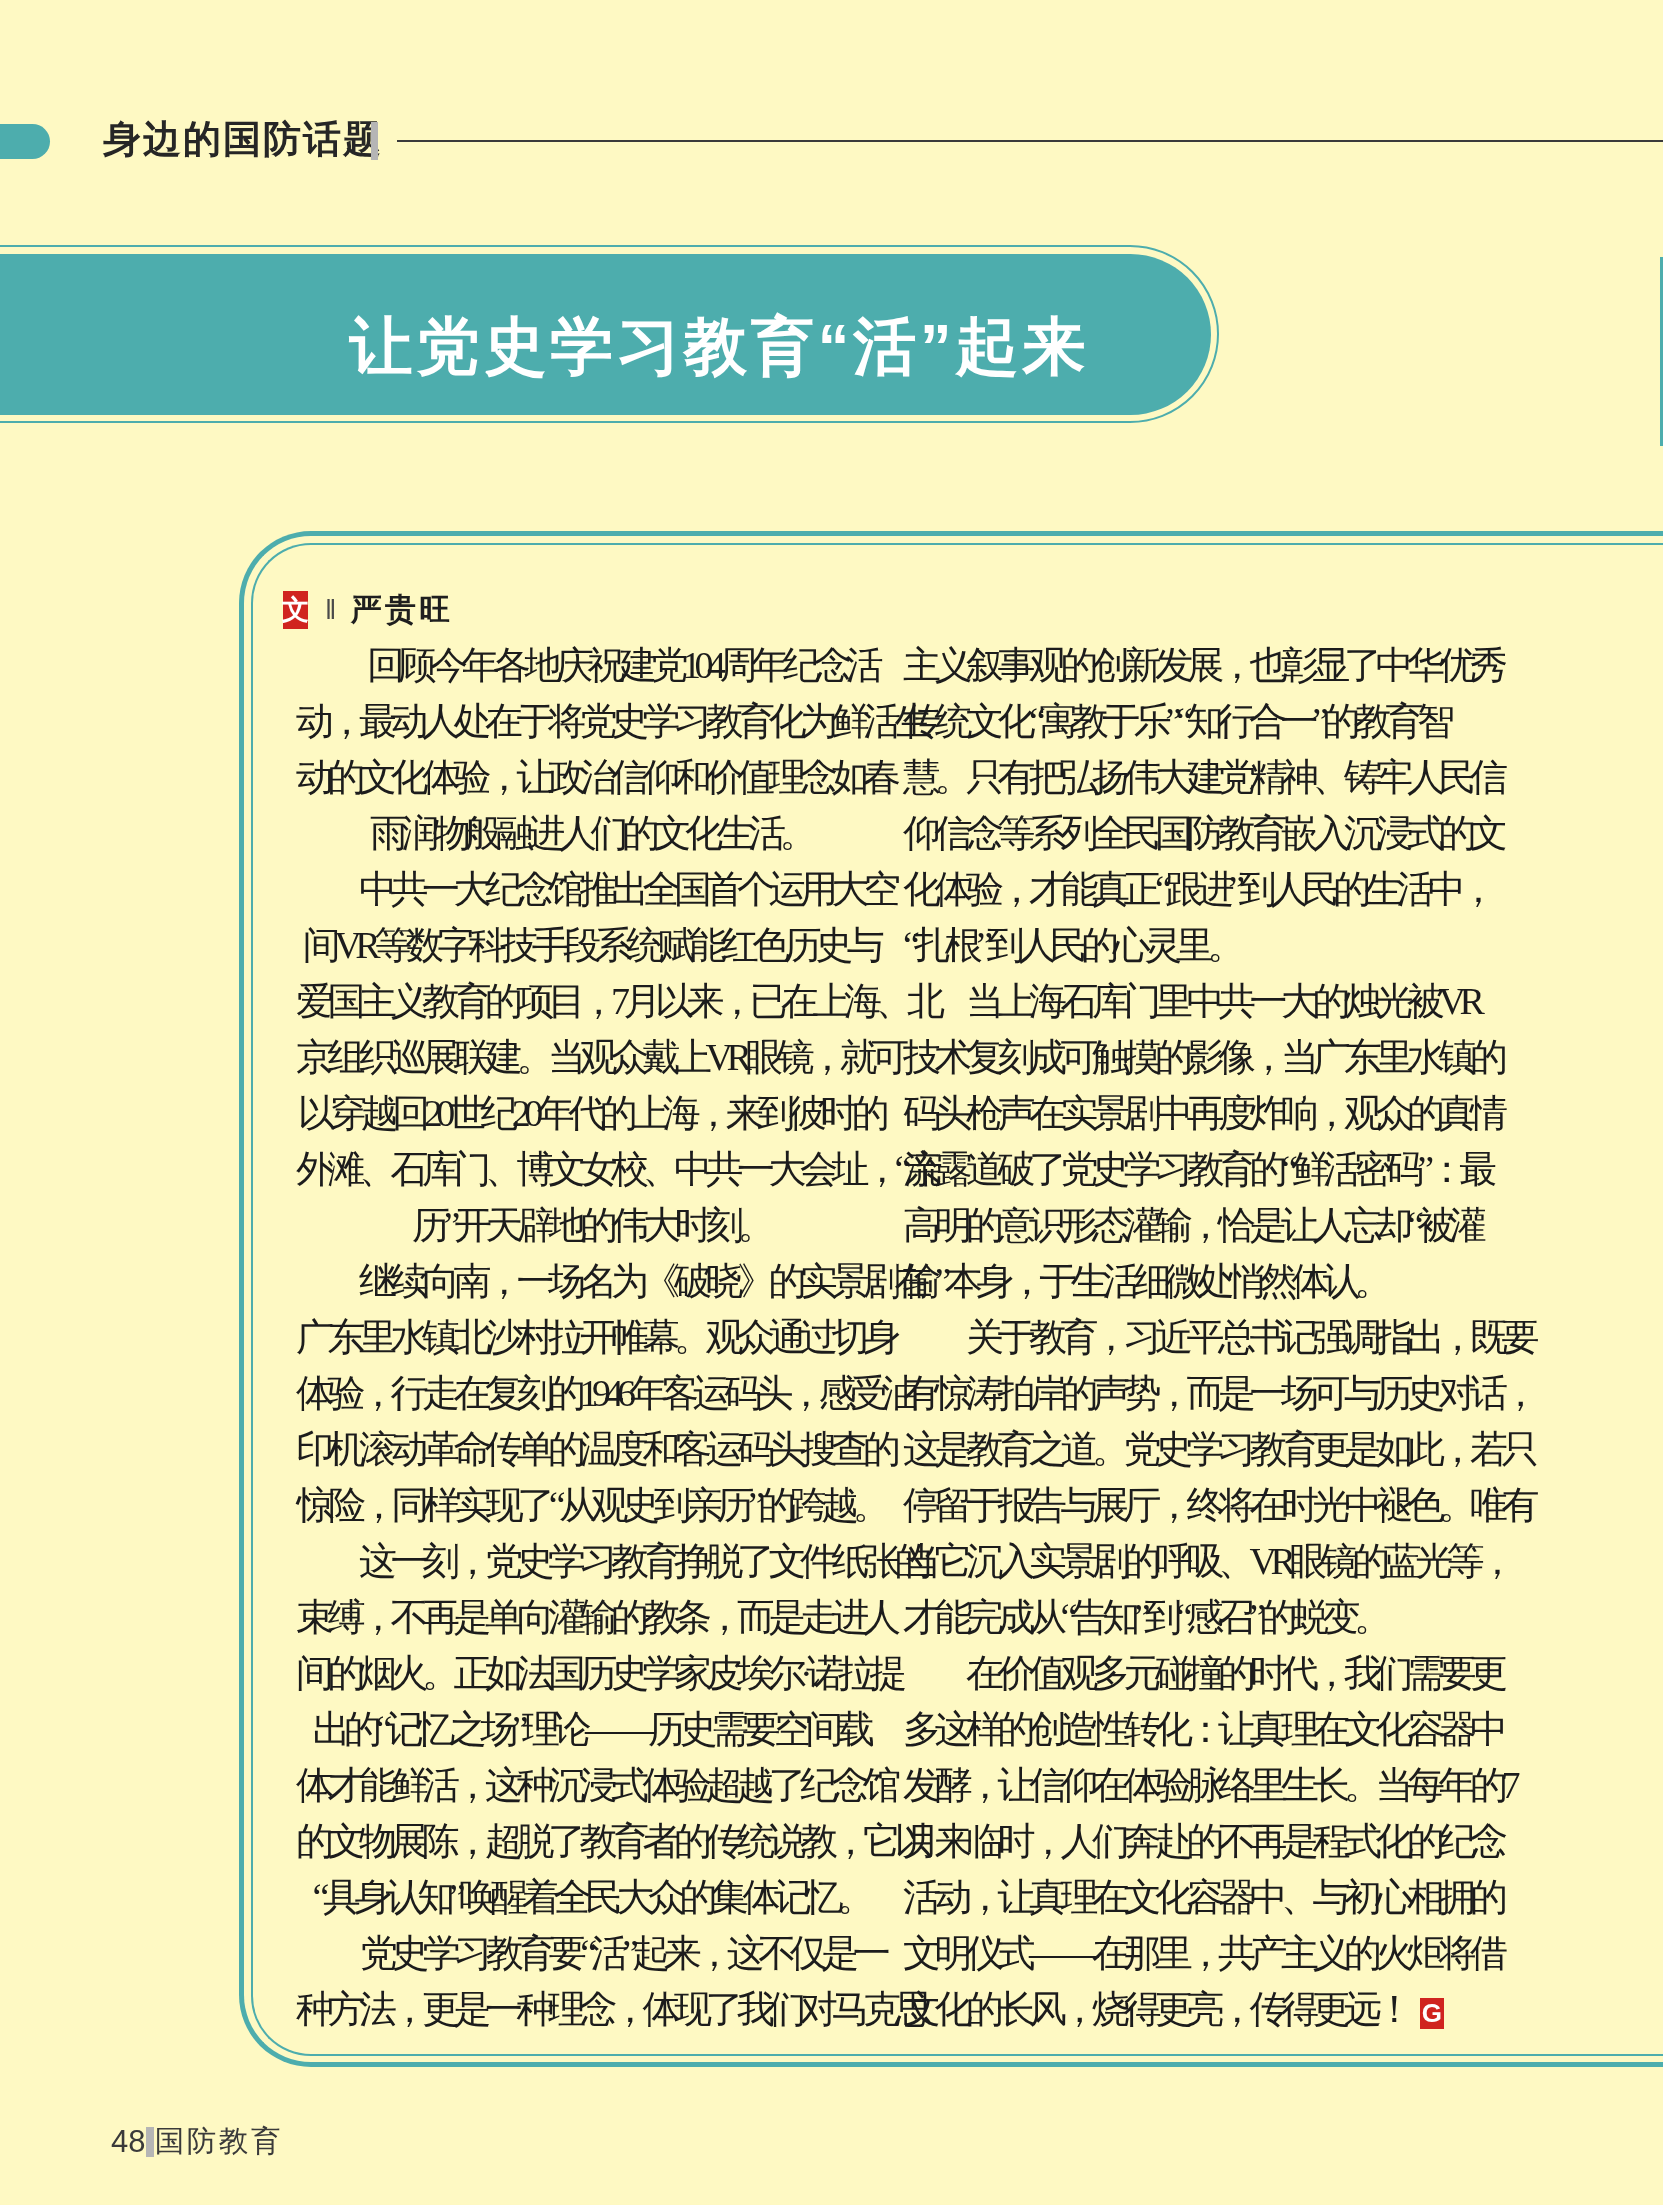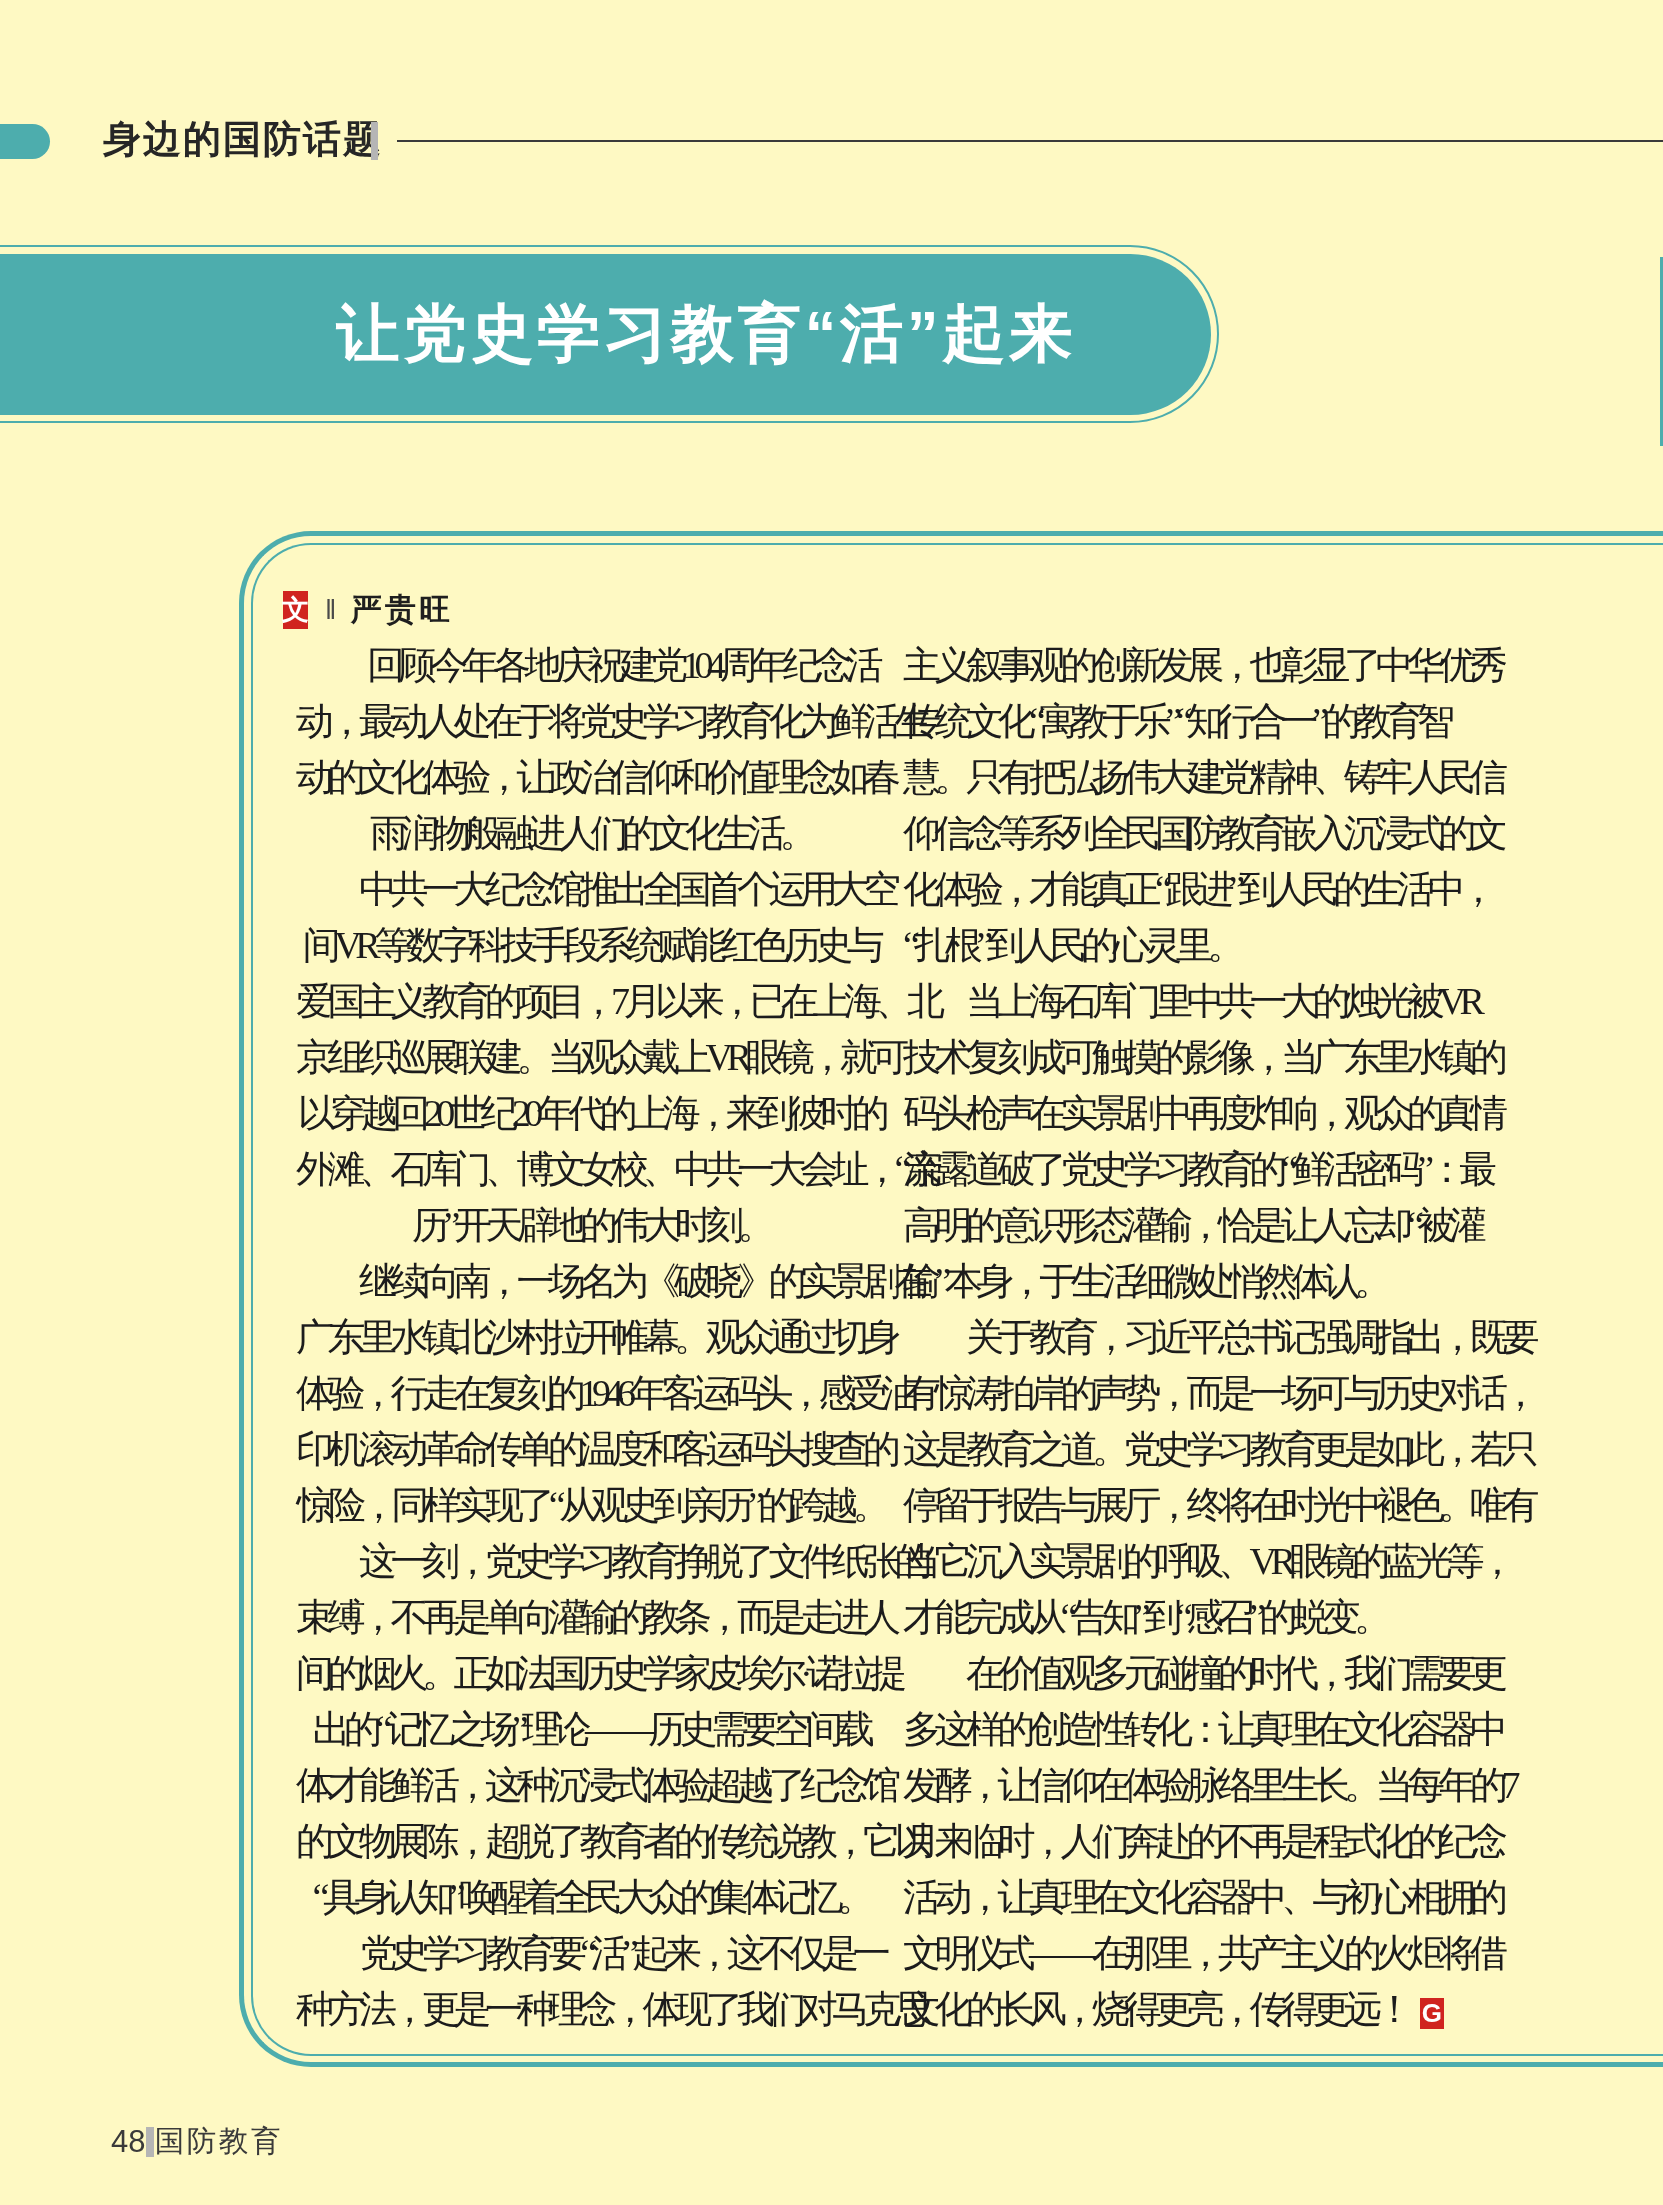--- a/index.html
+++ b/index.html
@@ -13,21 +13,21 @@
                 color:#262626;letter-spacing:2px;white-space:nowrap;}
   .header-bar{position:absolute;left:371px;top:122px;width:6.5px;height:38px;background:#b5b5b5;}
   .header-rule{position:absolute;left:397px;top:140px;width:1267px;height:2px;background:#3a3a3a;}
 
   
   .banner-outline{position:absolute;left:-52px;top:245px;width:1267px;height:174px;
                   border:2.6px solid #4dadad;border-radius:0 92px 92px 0;}
   .banner-fill{position:absolute;left:6.5px;top:6.5px;right:6.5px;bottom:6.5px;
                background:#4dadad;border-radius:0 81px 81px 0;}
   .banner-title{position:absolute;left:380px;top:50%;transform:translateY(-50%);
-                margin:0;font-size:63px;font-weight:bold;color:#ffffff;
+                margin:13px;font-size:63px;font-weight:bold;color:#ffffff;
                 letter-spacing:3.9px;white-space:nowrap;}
   .banner-edge{position:absolute;right:0;top:257px;width:3.9px;height:189px;background:#4dadad;}
 
   
   .content-box{position:absolute;left:239px;top:531px;width:1506px;height:1526px;
                border:5.9px solid #4dadad;border-right:none;border-radius:72px 0 0 72px;}
   .content-inner{position:absolute;left:6.5px;top:6.5px;right:0;bottom:6.5px;
                  border:2.6px solid #4dadad;border-right:none;border-radius:60px 0 0 60px;}
 
   

